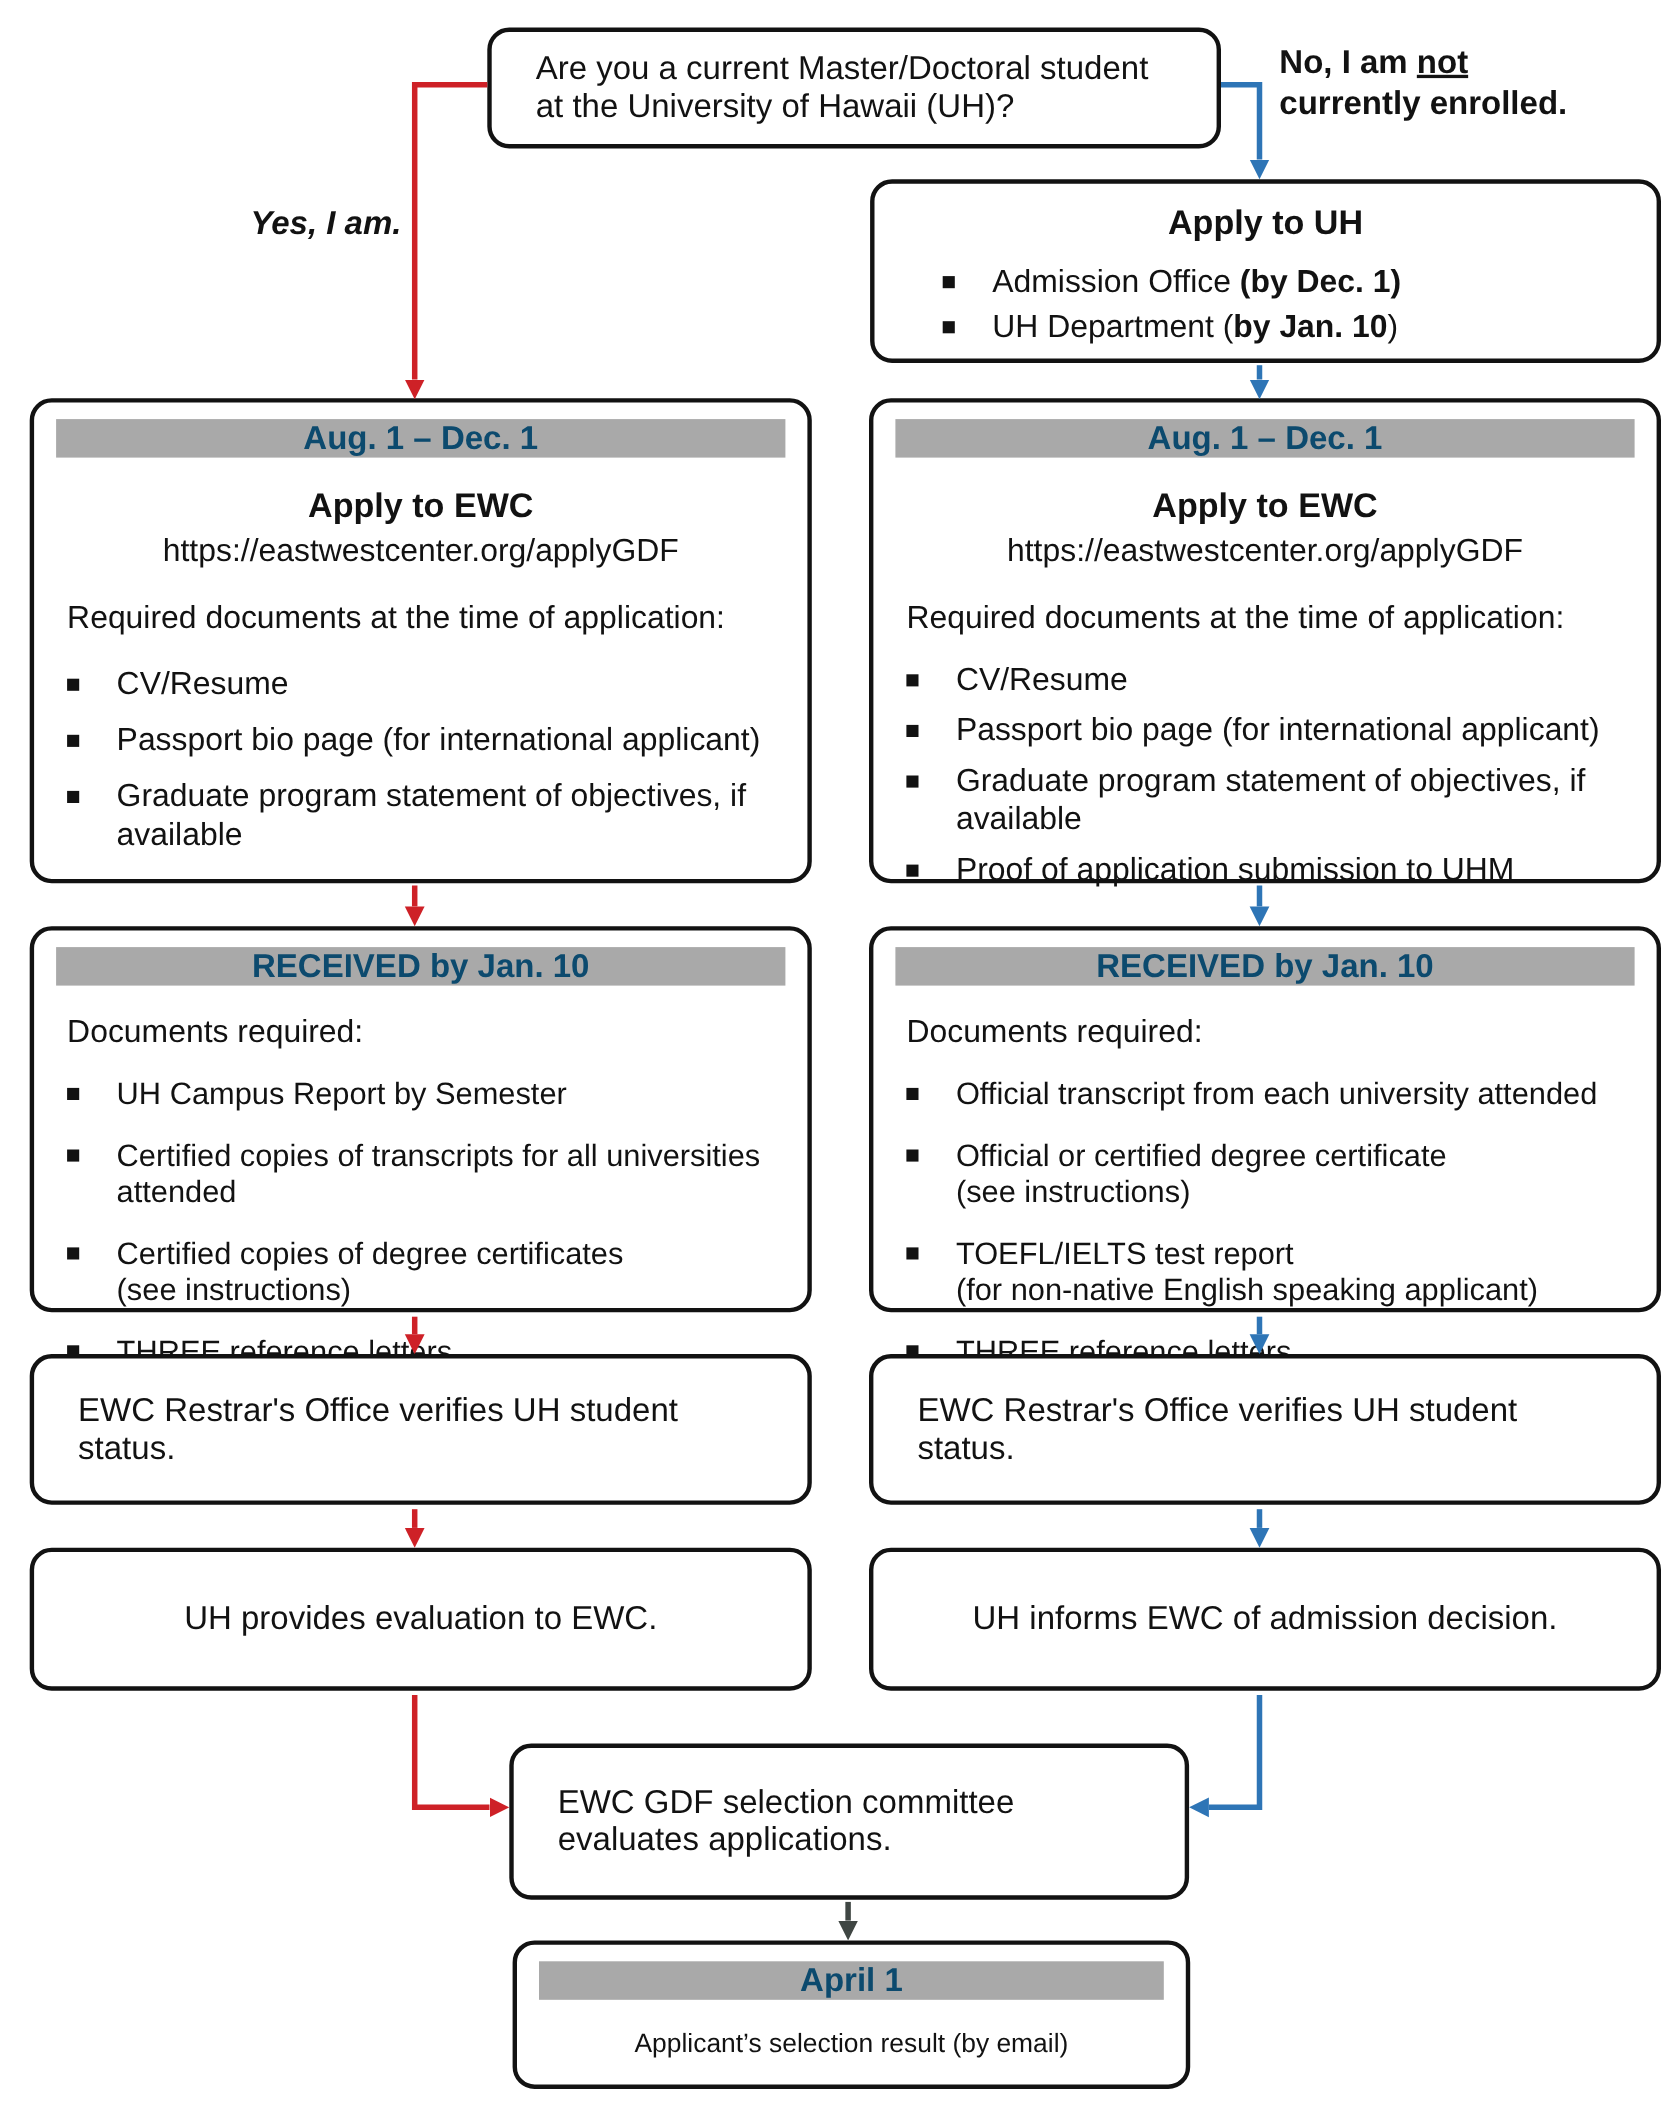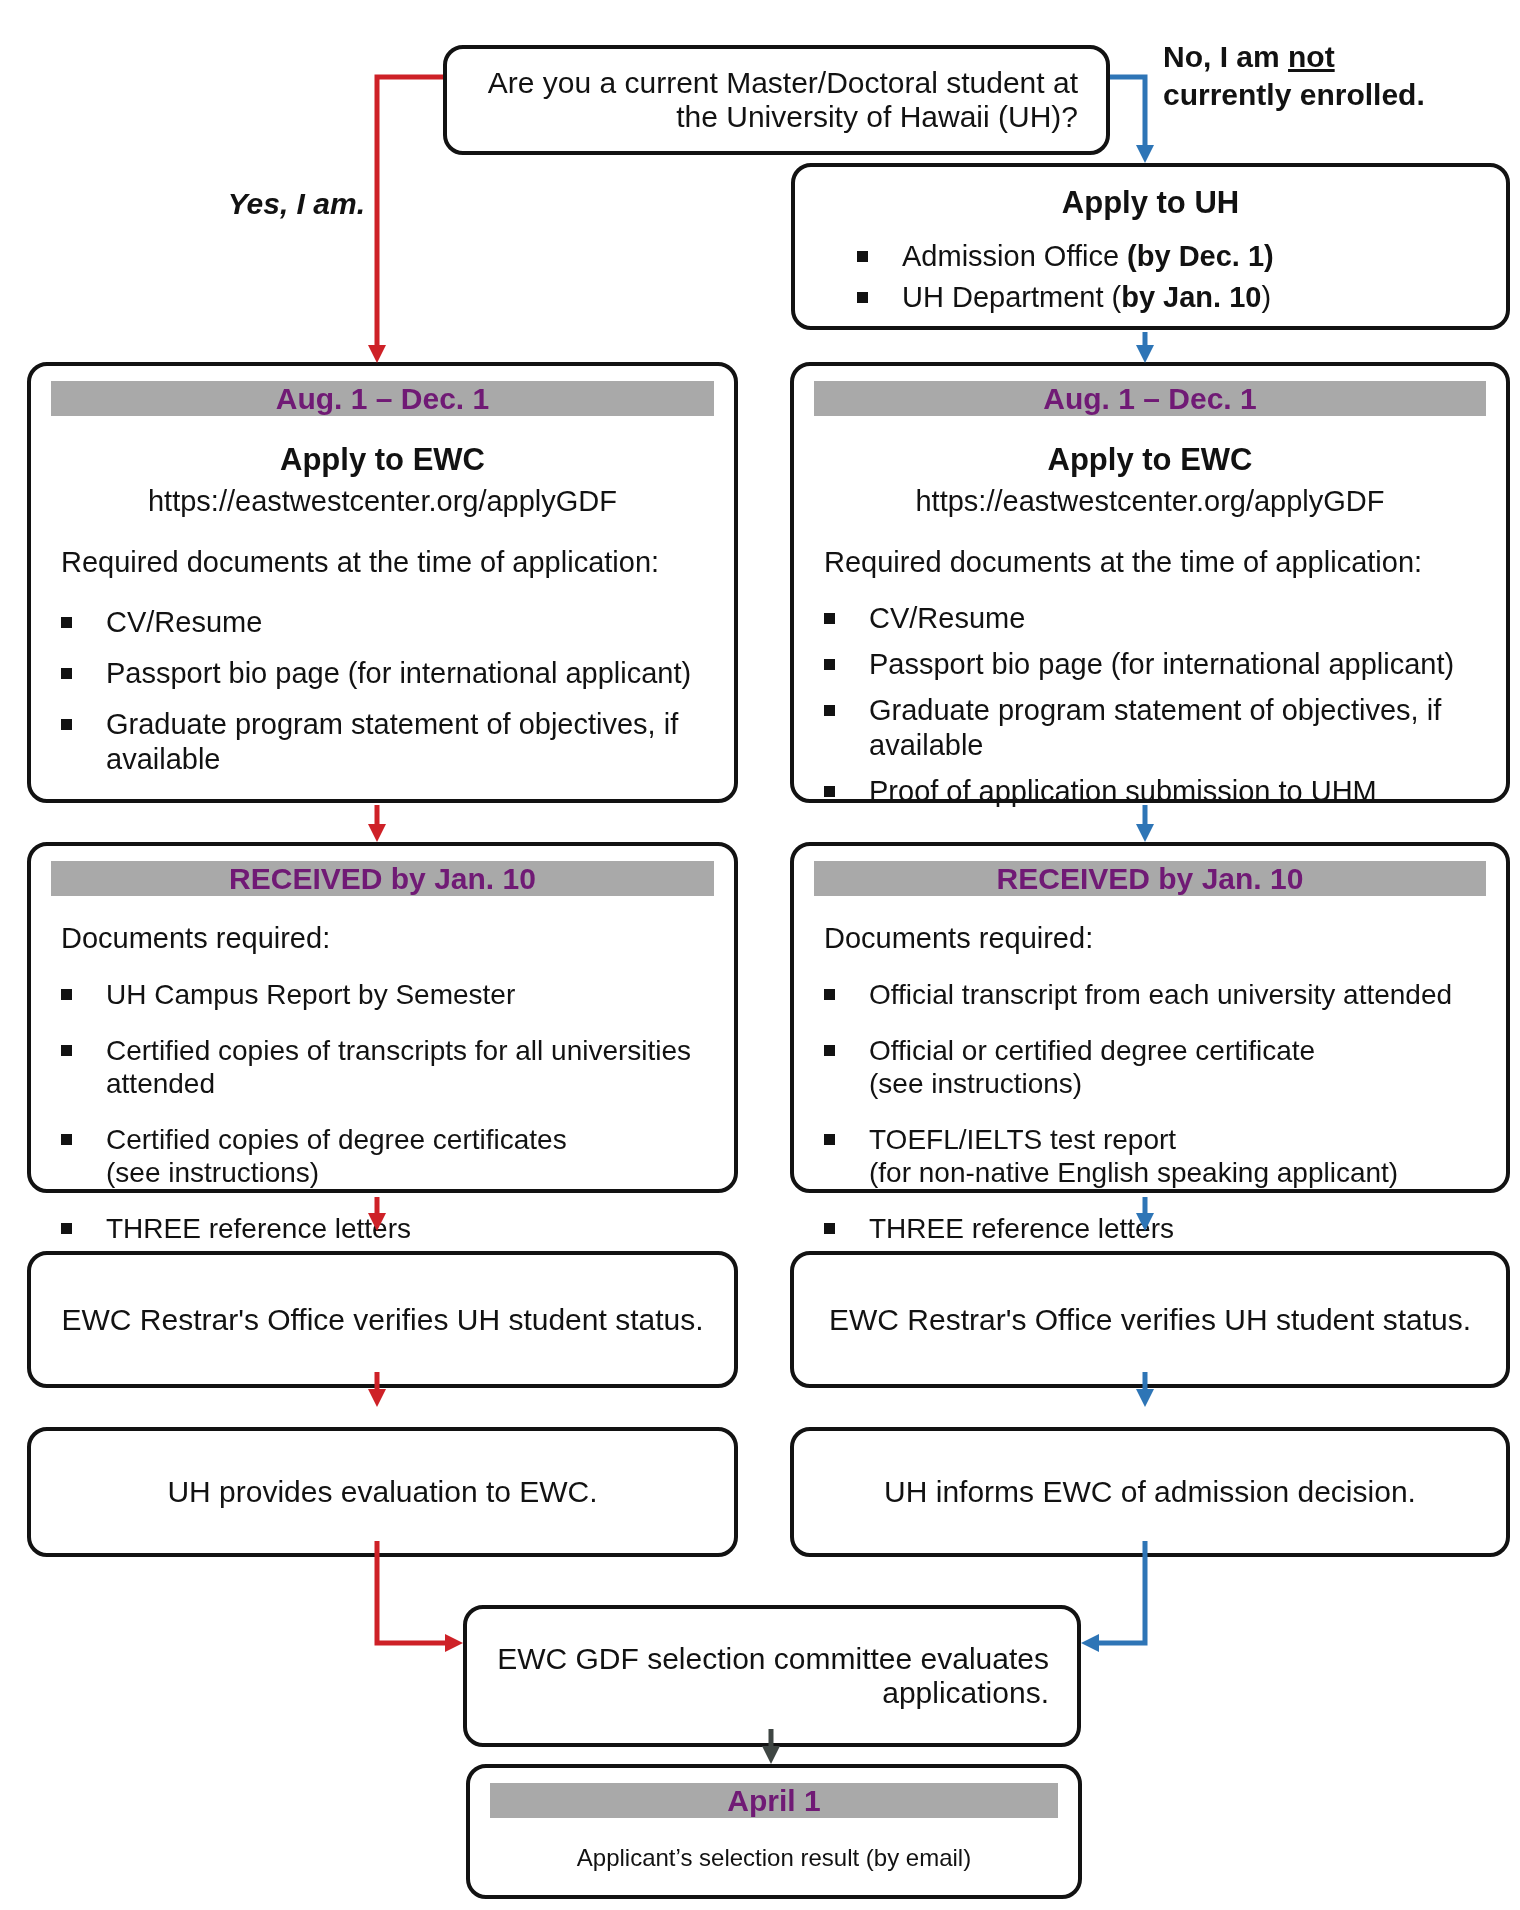--- a/index.html
+++ b/index.html
@@ -7,41 +7,41 @@
     position:relative;width:1520px;height:1910px;background:#ffffff;
     font-family:"Liberation Sans", sans-serif;color:#121212;overflow:hidden;
   }
   .box{
     position:absolute;background:#ffffff;border:4px solid #121212;
     border-radius:20px;box-sizing:border-box;
   }
   .bar{
     height:35px;margin:15px 20px 0 20px;background:#a9a9a9;
     display:flex;align-items:center;justify-content:center;
-    font-weight:bold;font-size:30px;color:#701a75;
+    font-weight:bold;font-size:30px;color:#0c4a6e;
   }
   .title{font-weight:bold;text-align:center;font-size:31px;margin-top:26px;}
   .url{text-align:center;font-size:29px;margin-top:7px;}
   .intro{margin:28px 30px 0 30px;font-size:29px;}
   .bullets{margin:26px 24px 0 30px;}
   .bullet{display:flex;margin-bottom:16px;}
   .sq{width:11px;height:11px;background:#121212;flex:0 0 11px;margin-top:12px;}
   .bt{margin-left:34px;font-size:29px;line-height:35px;}
   .l1,.l2{display:block;}
   .l2:empty{display:none;}
   .tight .bullets{margin-top:22px;}
   .tight .bullet{margin-bottom:11px;}
   .rcv .bullets{margin-top:16px;}
   .rcv .intro{margin-top:26px;}
   .rcv .bullet{margin-bottom:8px;margin-top:23px;}
   .rcv .bt{font-size:28px;line-height:33px;}
   .rcv .sq{margin-top:11px;}
   .centered{
     display:flex;align-items:center;justify-content:center;
-    text-align:right;font-size:30px;padding:0 28px;margin-top:20px;
+    text-align:left;font-size:30px;padding:0 40px;
   }
   .path-label{position:absolute;font-weight:bold;font-size:30px;line-height:38px;}
   .april-text{text-align:center;font-size:24px;margin-top:26px;}
   .arrows{position:absolute;left:0;top:0;pointer-events:none;}
   .arrows polyline{fill:none;stroke-width:5;}
 </style>
 </head>
 <body>
 
 <div class="canvas">

